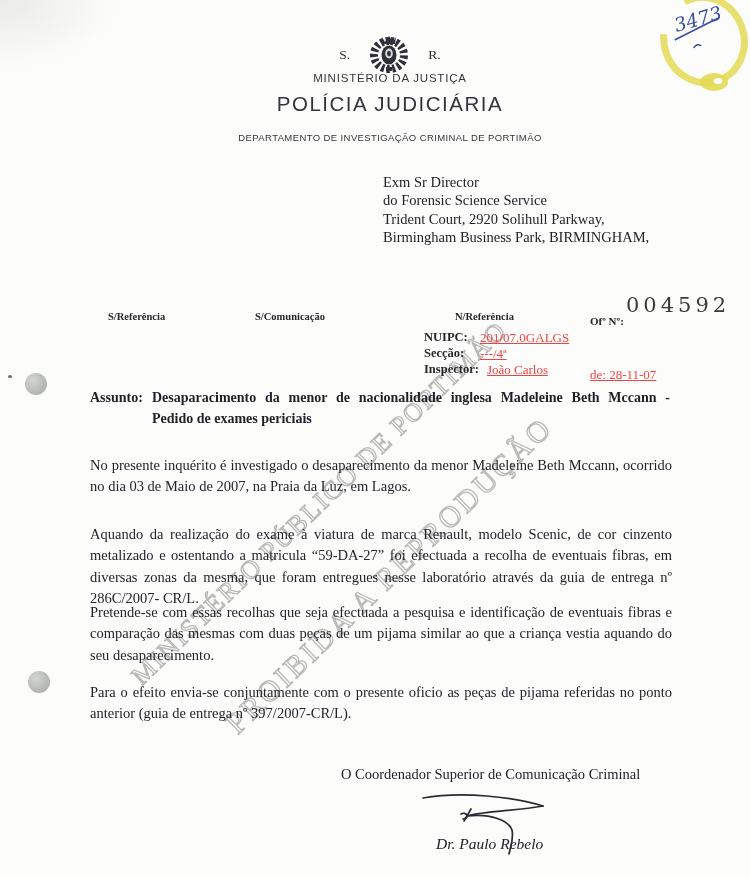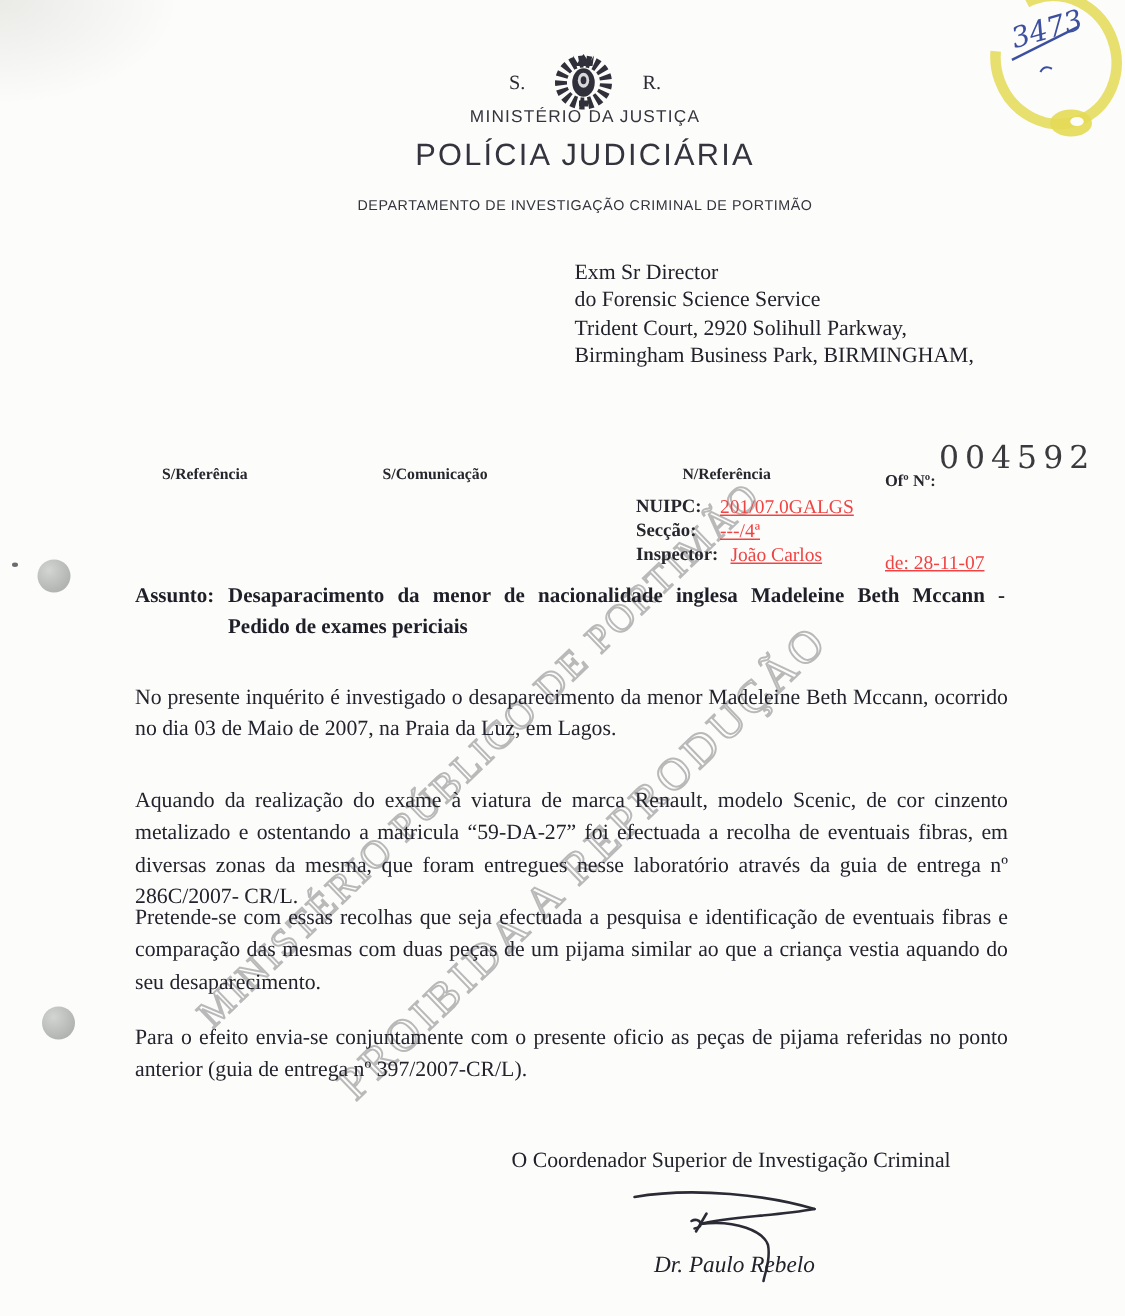--- a/index.html
+++ b/index.html
@@ -114,21 +114,21 @@
     <span class="lbl">Assunto:</span>
     <div class="l1">Desaparacimento da menor de nacionalidade inglesa Madeleine Beth Mccann -</div>
     <div class="l2">Pedido de exames periciais</div>
   </div>
 
   <div class="abs para p1">No presente inquérito é investigado o desaparecimento da menor Madeleine Beth Mccann, ocorrido no dia 03 de Maio de 2007, na Praia da Luz, em Lagos.</div>
   <div class="abs para p2">Aquando da realização do exame à viatura de marca Renault, modelo Scenic, de cor cinzento metalizado e ostentando a matricula “59-DA-27” foi efectuada a recolha de eventuais fibras, em diversas zonas da mesma, que foram entregues nesse laboratório através da guia de entrega nº 286C/2007- CR/L.</div>
   <div class="abs para p3">Pretende-se com essas recolhas que seja efectuada a pesquisa e identificação de eventuais fibras e comparação das mesmas com duas peças de um pijama similar ao que a criança vestia aquando do seu desaparecimento.</div>
   <div class="abs para p4">Para o efeito envia-se conjuntamente com o presente oficio as peças de pijama referidas no ponto anterior (guia de entrega nº 397/2007-CR/L).</div>
 
-  <div class="abs sig-title">O Coordenador Superior de Investigação Criminal</div>
+  <div class="abs sig-title">O Coordenador Superior de Comunicação Criminal</div>
   <div class="abs sig-svg">
     <svg width="140" height="72" viewBox="0 0 140 72">
       <g fill="none" stroke="#2b2b36" stroke-width="1.7" stroke-linecap="round">
         <path d="M10 11 C50 4 100 10 130 19"></path>
         <path d="M130 19 C102 24 72 24 54 29"></path>
         <path d="M58 22 L51 34"></path>
         <path d="M48 27 C53 24 58 31 50 32"></path>
         <path d="M54 29 C78 26 96 34 99 43 C101 53 97 61 96 67"></path>
       </g>
     </svg>

